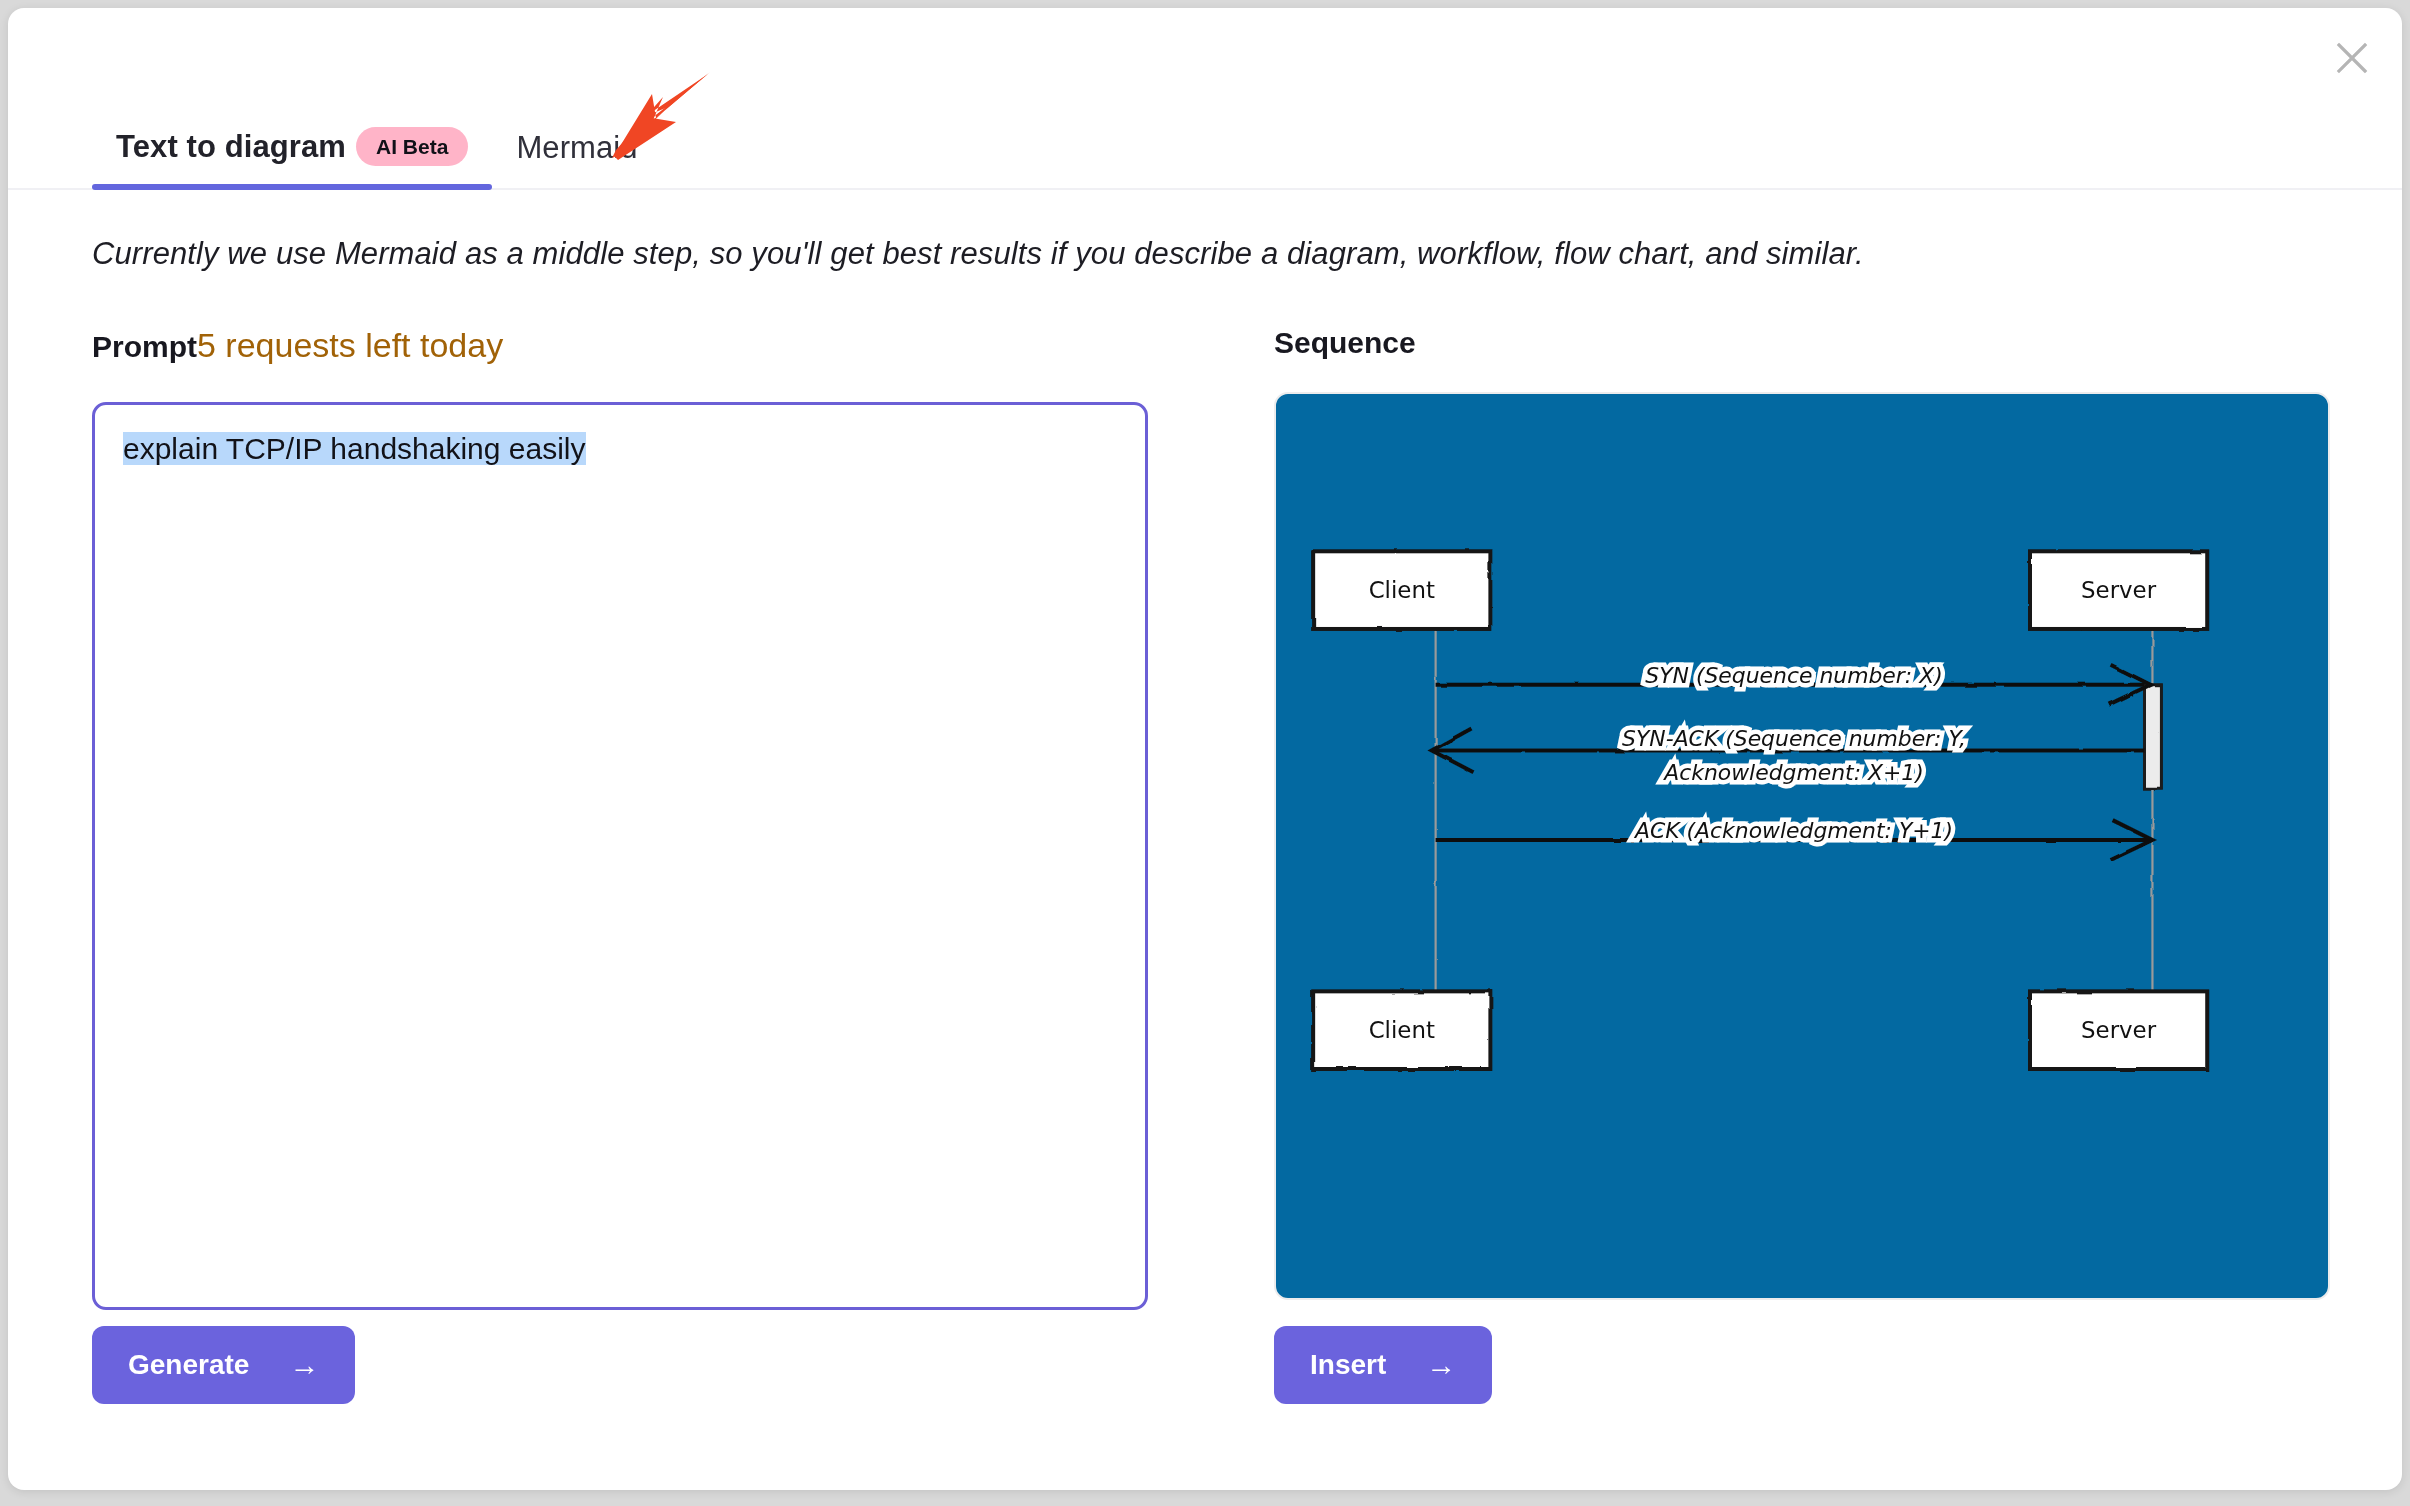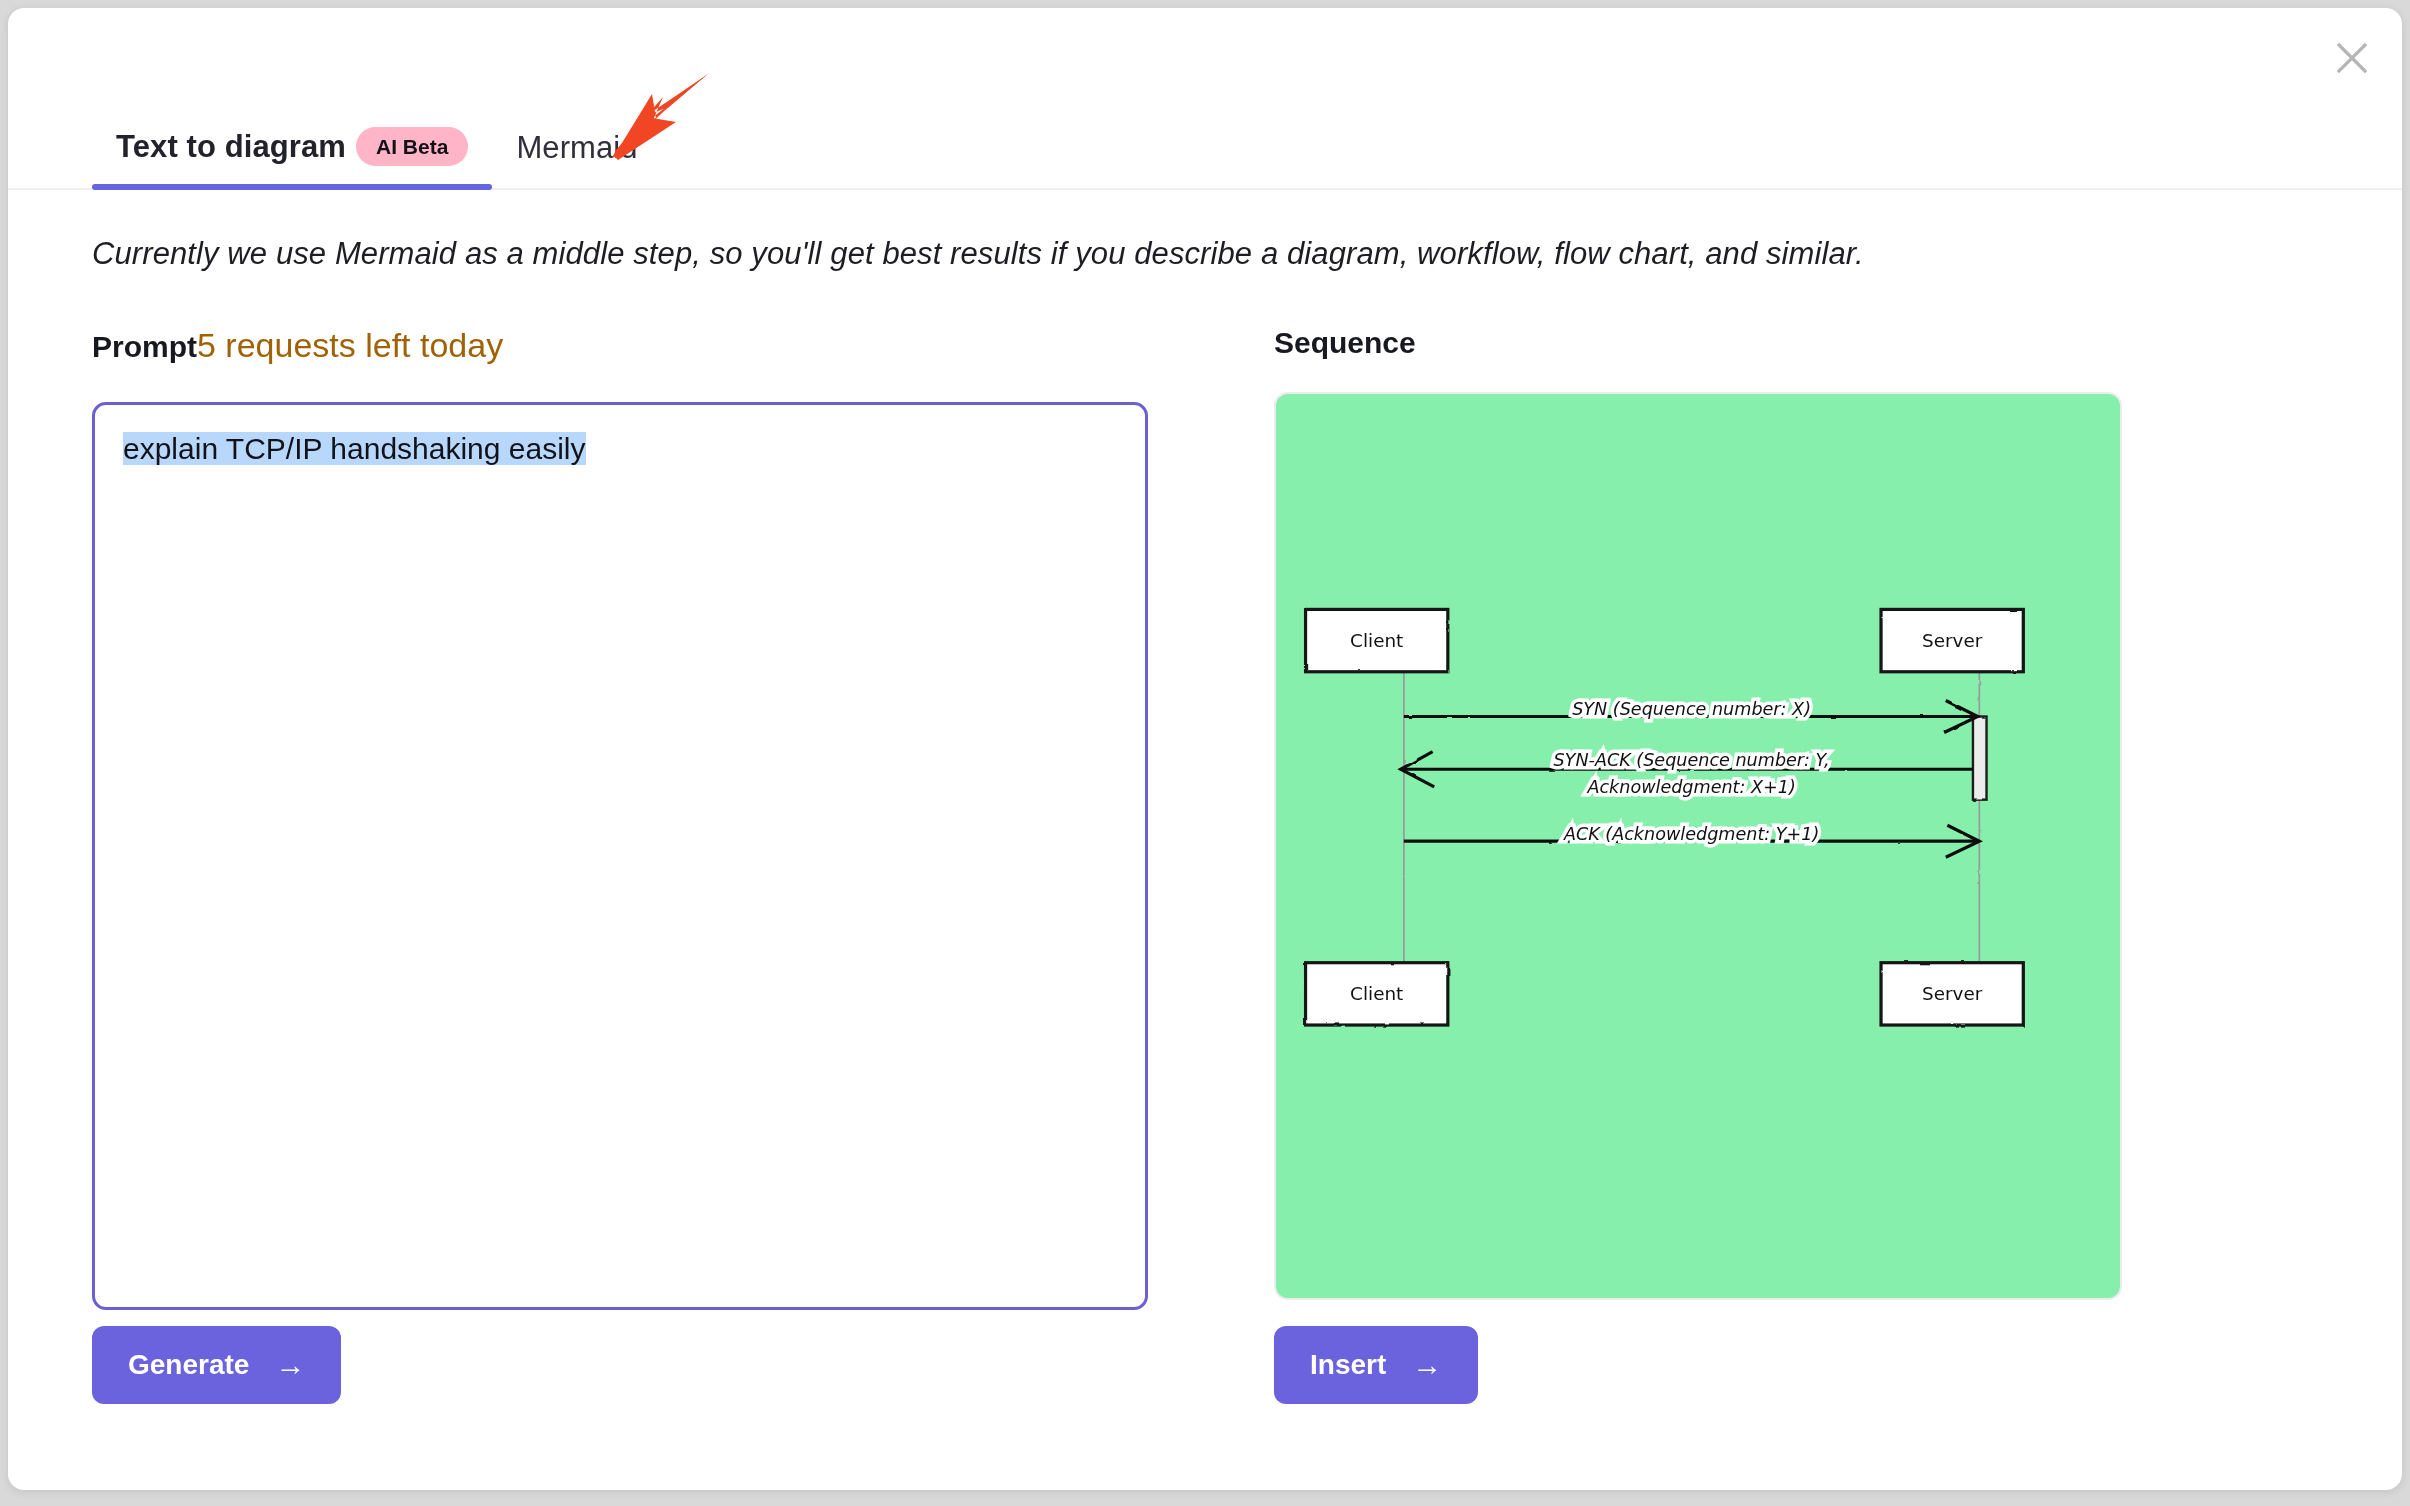--- a/index.html
+++ b/index.html
@@ -161,44 +161,44 @@
     line-height: 1.35;
     display: inline;
     background: #b8d8fb;
     box-decoration-break: clone;
     -webkit-box-decoration-break: clone;
   }
 
   
   .preview-box {
     margin-top: 24px;
-    width: 848px;
+    width: 1056px;
     height: 908px;
     box-sizing: border-box;
     border: 2px solid #ececed;
     border-radius: 14px;
-    background: #86efac;
+    background: #0369a1;
     position: relative;
     overflow: hidden;
   }
   .preview-svg {
     position: absolute;
     left: 0;
     top: 0;
     width: 100%;
     height: 100%;
   }
 
   
   .btn {
     position: absolute;
     top: 1318px;
     display: inline-flex;
     align-items: center;
-    gap: 26px;
+    gap: 40px;
     background: #6b63dd;
     color: #fff;
     border: none;
     border-radius: 12px;
     padding: 0 36px;
     height: 78px;
     font-size: 28px;
     font-weight: bold;
     font-family: "Liberation Sans", sans-serif;
     cursor: pointer;

